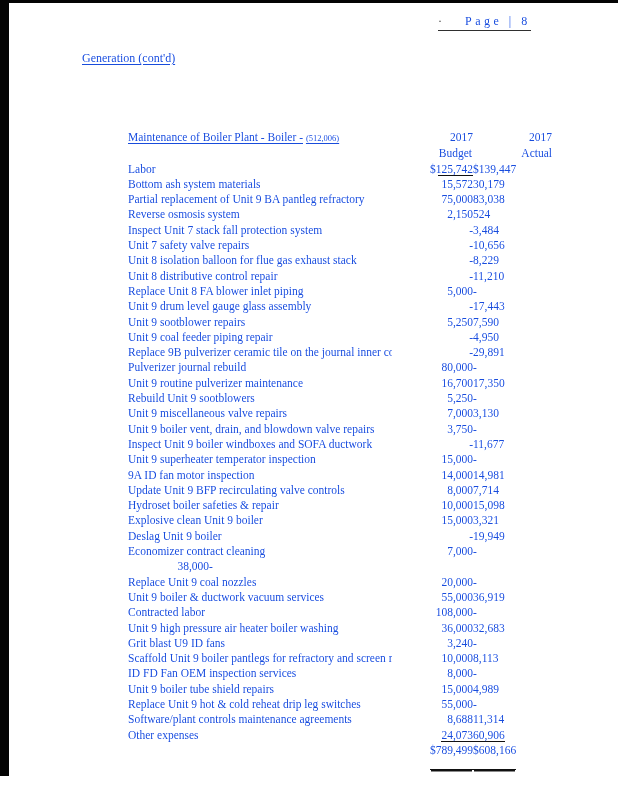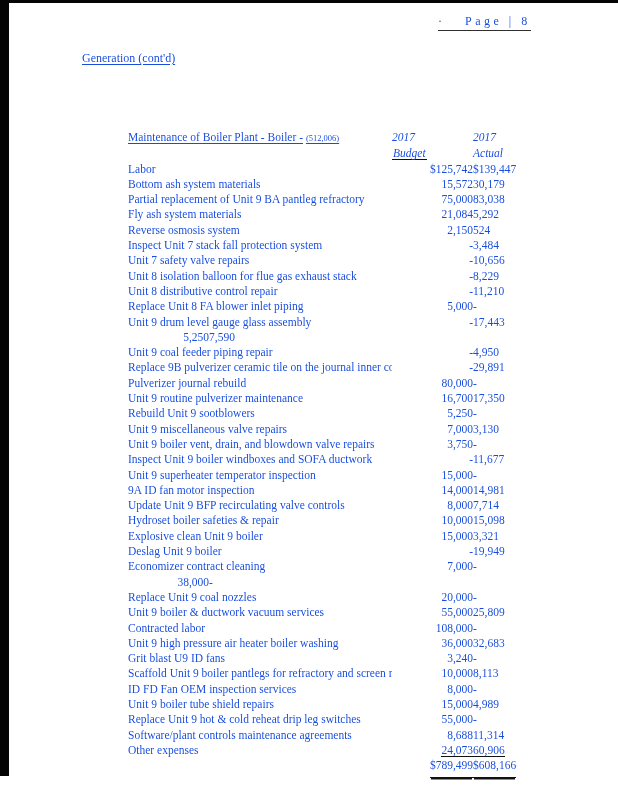--- a/index.html
+++ b/index.html
@@ -69,35 +69,35 @@
   .cell-actual { flex: 0 0 79px; text-align: left; }
   .table-title-text {
     text-decoration: underline;
     text-underline-offset: 2px;
   }
   .account-number {
     font-size: 8.5px;
     text-decoration: underline;
     text-underline-offset: 2px;
   }
-  .col-head { text-align: left; font-style: italic; }
+  .col-head { text-align: right; }
   .head-underline span {
     border-bottom: 1.2px solid #161616;
-    padding: 0 1px 0px 1px;
+    padding: 0 1px 16px 1px;
   }
   .subtotal span.val {
     border-bottom: 1.2px solid #161616;
   }
   .total-row {
     font-weight: normal;
   }
   .total-row span.val {
     border-bottom: 1.2px solid #161616;
     box-shadow: 0 2.5px 0 -1px #161616;
-    padding-bottom: 6px;
+    padding-bottom: 13px;
   }
 </style>
 </head>
 <body>
 
 <div class="page">
 
   <div class="edge-top"></div>
   <div class="edge-left"></div>
 
@@ -138,25 +138,20 @@
       <div class="cell-budget"><span class="val">15,572</span></div>
       <div class="cell-actual"><span class="val">30,179</span></div>
     </div>
 
     <div class="trow">
       <div class="cell-label">Partial replacement of Unit 9 BA pantleg refractory</div>
       <div class="cell-budget"><span class="val">75,000</span></div>
       <div class="cell-actual"><span class="val">83,038</span></div>
     </div>
 
-    <div class="trow">
-      <div class="cell-label">Fly ash system materials</div>
-      <div class="cell-budget"><span class="val">21,084</span></div>
-      <div class="cell-actual"><span class="val">5,292</span></div>
-    </div>
 
     <div class="trow">
       <div class="cell-label">Reverse osmosis system</div>
       <div class="cell-budget"><span class="val">2,150</span></div>
       <div class="cell-actual"><span class="val">524</span></div>
     </div>
 
     <div class="trow">
       <div class="cell-label">Inspect Unit 7 stack fall protection system</div>
       <div class="cell-budget"><span class="val">-</span></div>
@@ -187,20 +182,21 @@
       <div class="cell-actual"><span class="val">-</span></div>
     </div>
 
     <div class="trow">
       <div class="cell-label">Unit 9 drum level gauge glass assembly</div>
       <div class="cell-budget"><span class="val">-</span></div>
       <div class="cell-actual"><span class="val">17,443</span></div>
     </div>
 
     <div class="trow">
+      <div class="cell-label">Unit 9 sootblower repairs</div>
       <div class="cell-budget"><span class="val">5,250</span></div>
       <div class="cell-actual"><span class="val">7,590</span></div>
     </div>
 
     <div class="trow">
       <div class="cell-label">Unit 9 coal feeder piping repair</div>
       <div class="cell-budget"><span class="val">-</span></div>
       <div class="cell-actual"><span class="val">4,950</span></div>
     </div>
 
@@ -295,21 +291,21 @@
 
     <div class="trow">
       <div class="cell-label">Replace Unit 9 coal nozzles</div>
       <div class="cell-budget"><span class="val">20,000</span></div>
       <div class="cell-actual"><span class="val">-</span></div>
     </div>
 
     <div class="trow">
       <div class="cell-label">Unit 9 boiler &amp; ductwork vacuum services</div>
       <div class="cell-budget"><span class="val">55,000</span></div>
-      <div class="cell-actual"><span class="val">25,809</span></div>
+      <div class="cell-actual"><span class="val">36,919</span></div>
     </div>
 
     <div class="trow">
       <div class="cell-label">Contracted labor</div>
       <div class="cell-budget"><span class="val">108,000</span></div>
       <div class="cell-actual"><span class="val">-</span></div>
     </div>
 
     <div class="trow">
       <div class="cell-label">Unit 9 high pressure air heater boiler washing</div>

